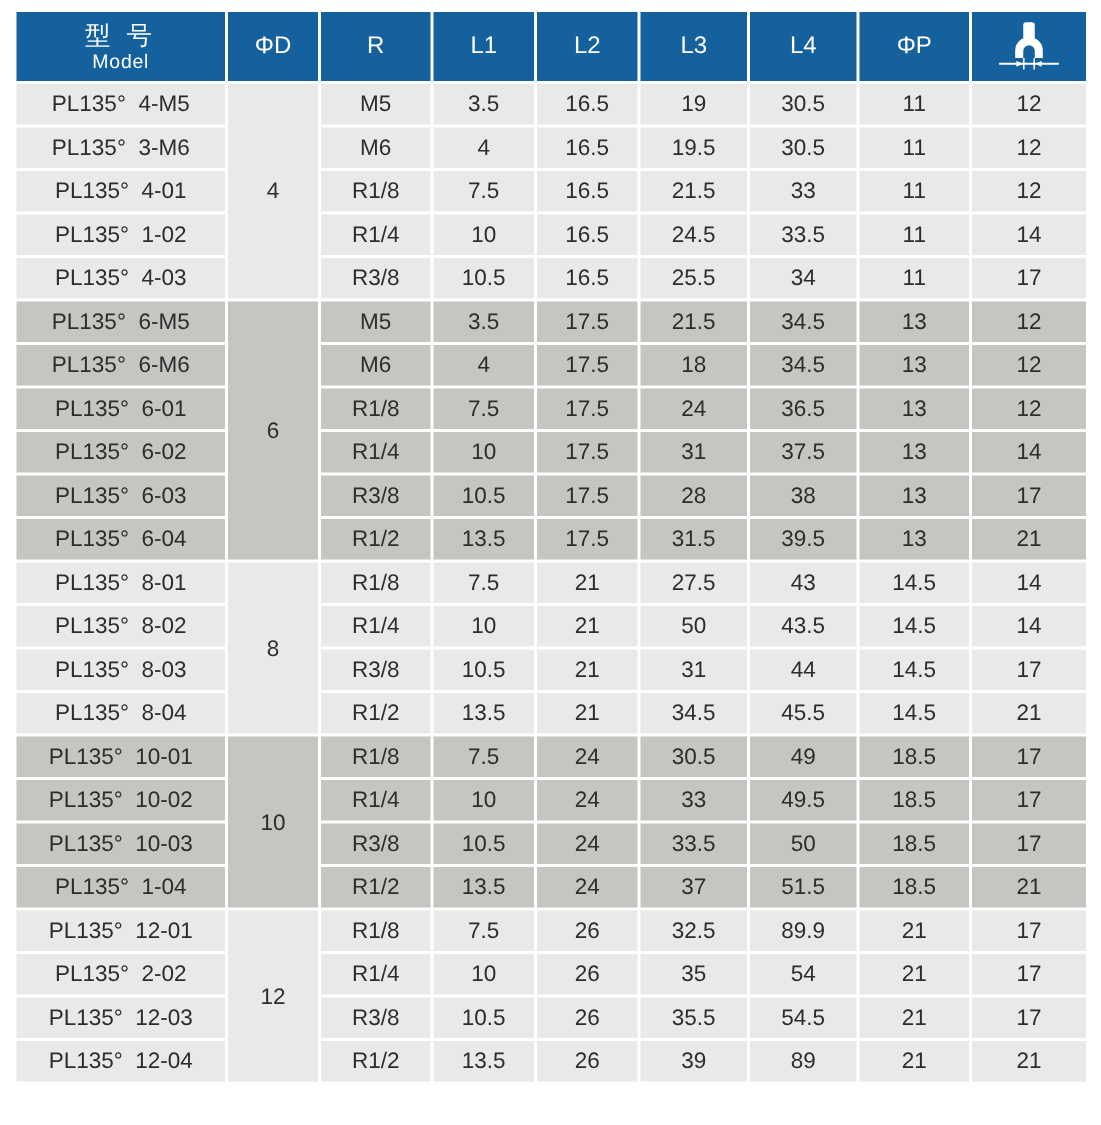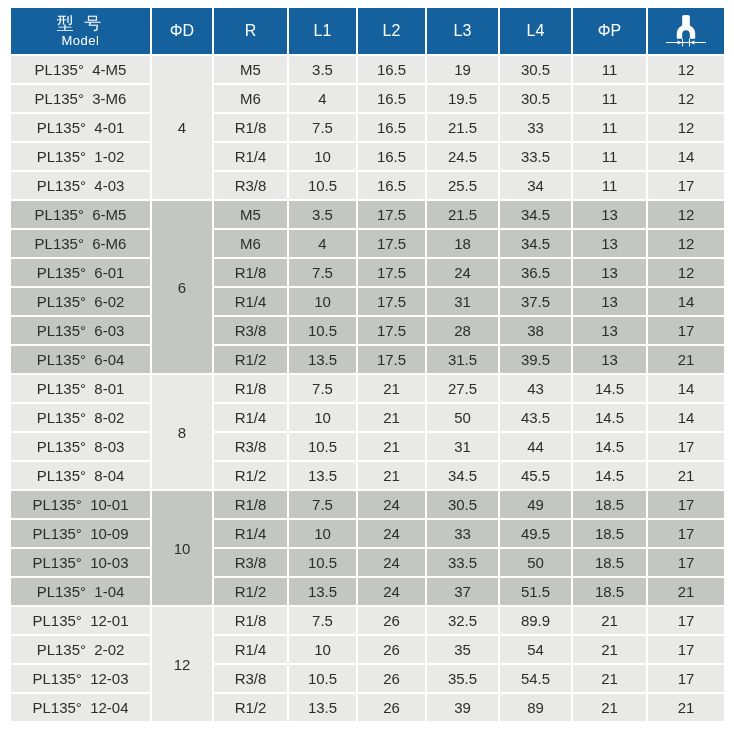--- a/index.html
+++ b/index.html
@@ -253,21 +253,21 @@
           <td rowspan="4">10</td>
           <td>R1/8</td>
           <td>7.5</td>
           <td>24</td>
           <td>30.5</td>
           <td>49</td>
           <td>18.5</td>
           <td>17</td>
         </tr>
         <tr class="dark">
-          <td class="model">PL135°  10-09</td>
+          <td class="model">PL135°  10-02</td>
           <td>R1/4</td>
           <td>10</td>
           <td>24</td>
           <td>33</td>
           <td>49.5</td>
           <td>18.5</td>
           <td>17</td>
         </tr>
         <tr class="dark">
           <td class="model">PL135°  10-03</td>

